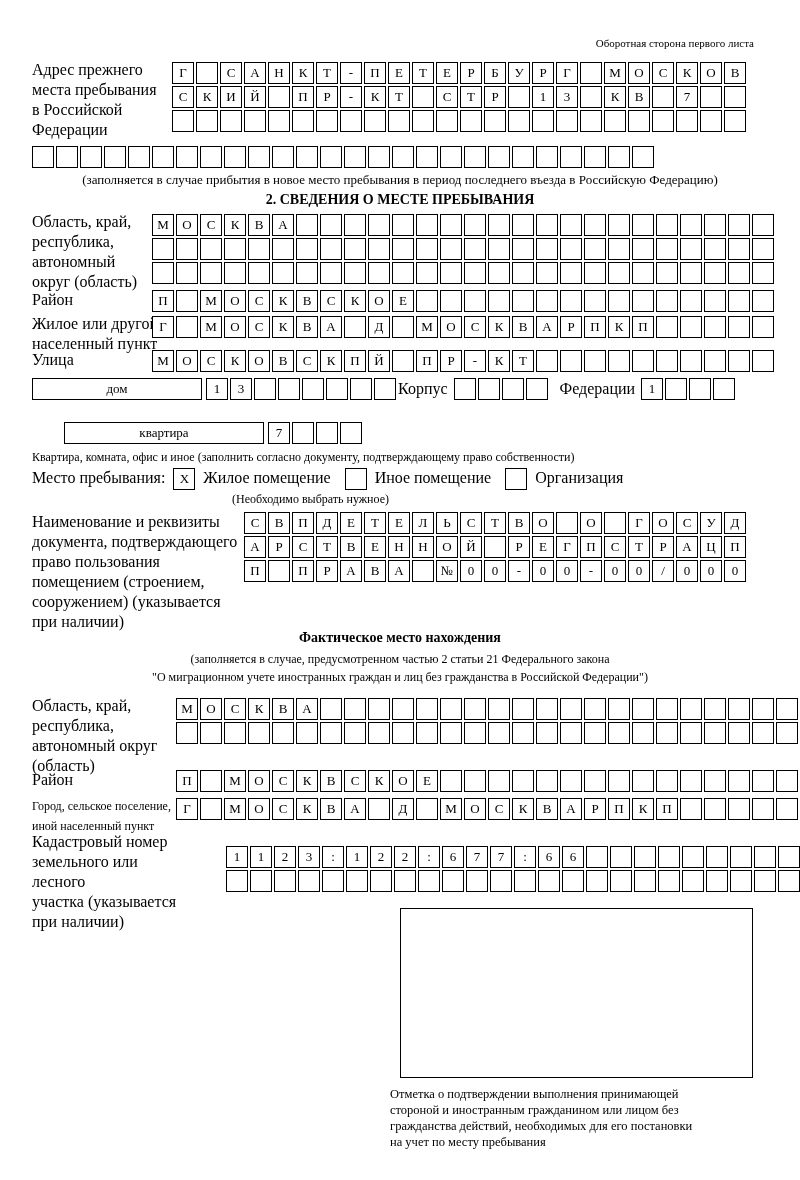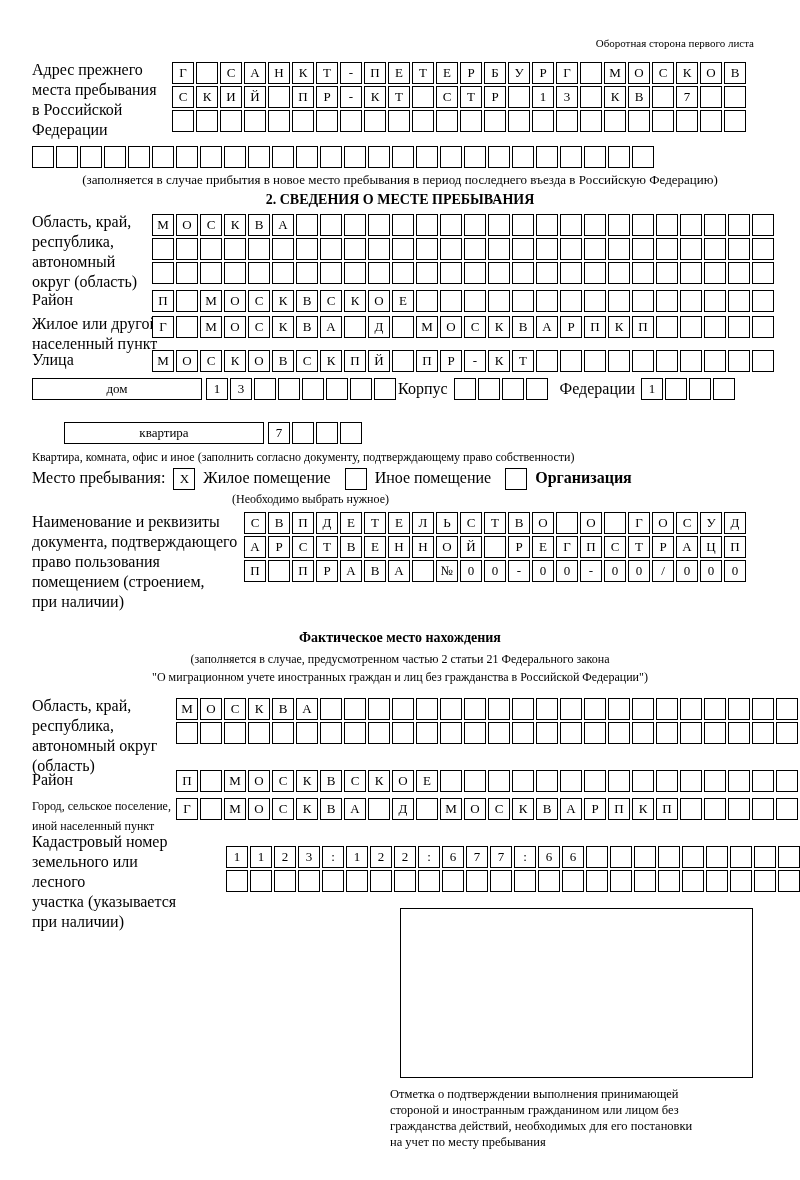--- a/index.html
+++ b/index.html
@@ -440,29 +440,30 @@
   </div>
   <div class="blk small" style="left:32px; top:450px; width:740px;">Квартира, комната, офис и иное (заполнить согласно документу, подтверждающему право собственности)</div>
 
   <div class="blk" style="left:32px; top:468px; display:flex; align-items:flex-start;">
     <span class="lbl">Место пребывания:</span>
     <span class="chk" style="margin-left:8px;">X</span>
     <span class="lbl" style="margin-left:8px;">Жилое помещение</span>
     <span class="chk" style="margin-left:14px;"></span>
     <span class="lbl" style="margin-left:8px;">Иное помещение</span>
     <span class="chk" style="margin-left:14px;"></span>
-    <span class="lbl" style="margin-left:8px;font-weight:bold;">Организация</span>
+    <span class="lbl" style="margin-left:8px;">Организация</span>
   </div>
   <div class="blk small" style="left:232px; top:492px;">(Необходимо выбрать нужное)</div>
 
   <div class="blk" style="left:32px; top:512px; width:210px;">
     <div class="lbl">Наименование и реквизиты</div>
     <div class="lbl">документа, подтверждающего</div>
     <div class="lbl">право пользования</div>
     <div class="lbl">помещением (строением,</div>
+    <div class="lbl">сооружением) (указывается</div>
     <div class="lbl">при наличии)</div>
   </div>
   <div class="blk" style="left:244px; top:512px;">
     <div class="cells" id="doc-0">
         <div class="cell">С</div>
         <div class="cell">В</div>
         <div class="cell">П</div>
         <div class="cell">Д</div>
         <div class="cell">Е</div>
         <div class="cell">Т</div>

